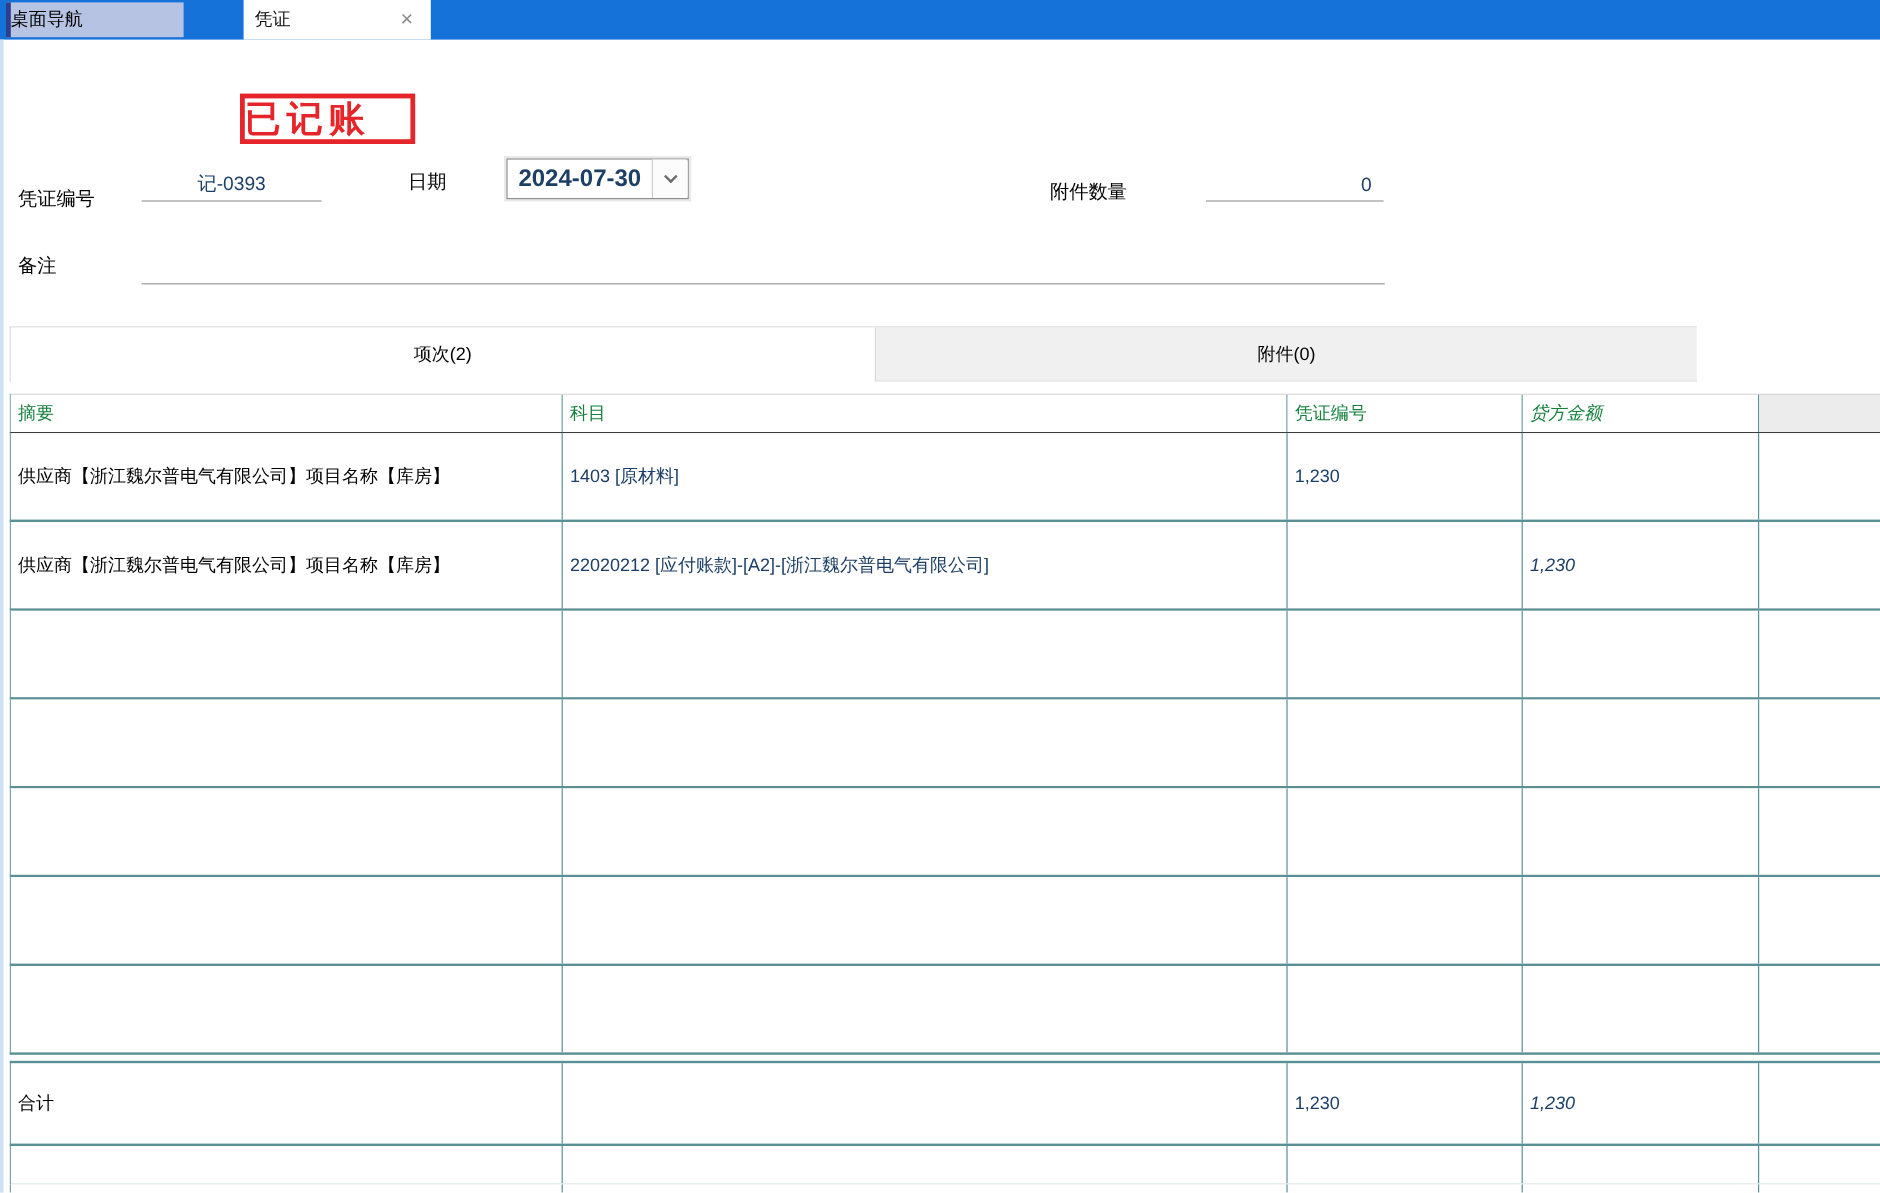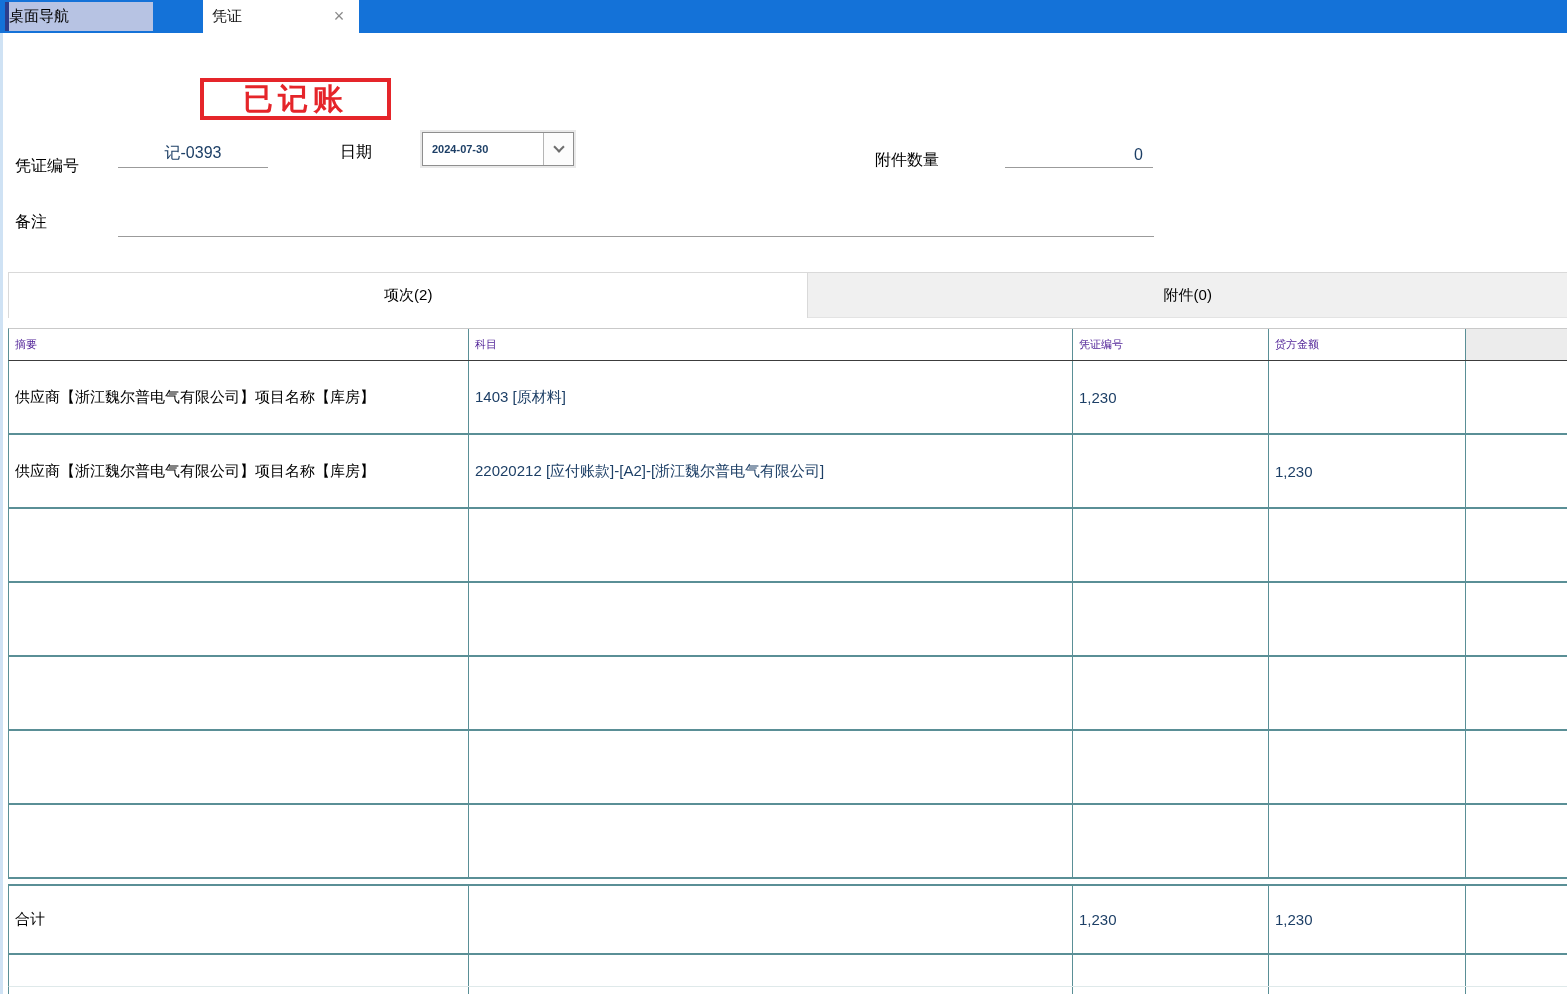--- a/index.html
+++ b/index.html
@@ -14,57 +14,57 @@
               display:flex; align-items:center; padding-left:0; font-size:15px; color:#000; }
   .win-tab2 { position:absolute; left:155px; top:0; width:156px; height:33px; background:#ffffff;
               display:flex; align-items:center; padding-left:9px; font-size:15px; color:#111;margin-left:48px; }
   .win-tab2 .close { position:absolute; right:10px; top:6px; width:20px; height:20px;
                      color:#8a8a8a; font-size:18px; line-height:20px; text-align:center; cursor:default; }
 
   
   .left-strip { position:absolute; left:0; top:33px; width:3px; height:961px; background:#cfe2f4; }
 
   
-  .stamp { position:absolute; left:200px; top:78px; width:191px; height:42px;
-           border:4px solid #e5252a; display:flex; align-items:center; justify-content:center; }
+  .stamp { position:absolute; left:200px; top:78px; width:146px; height:42px;
+           border:4px solid #e5252a; display:flex; align-items:center; justify-content:flex-start; }
   .stamp span { color:#e5252a; font-size:30px; font-weight:bold; letter-spacing:5px; }
 
   
   .flabel { position:absolute; font-size:16px; color:#000; white-space:nowrap; }
   .uline  { position:absolute; border-bottom:1px solid #9b9b9b; height:36px;
             display:flex; align-items:flex-end; }
   .uline .val { width:100%; font-size:16px; color:#1d3f66; padding-bottom:3px; }
   .val-center { text-align:center; }
   .val-right  { text-align:right; padding-right:10px; }
 
   .datebox { position:absolute; left:422px; top:132px; width:152px; height:34px;
              background:#fff; border:1px solid #8f8f8f; box-shadow:0 0 0 2px #e9e9e9;
              display:flex; align-items:center; }
-  .datebox .dval { flex:1; padding-left:9px; font-size:11px; font-weight:bold; color:#1d3f66; }
+  .datebox .dval { flex:1; padding-left:9px; font-size:20px; font-weight:bold; color:#1d3f66; }
   .datebox .dbtn { width:30px; height:100%; border-left:1px solid #b5b5b5; background:#fcfcfc;
                    display:flex; align-items:center; justify-content:center; border-radius:0 2px 2px 0; }
   .chev { width:8px; height:8px; border-right:2px solid #6d6d6d; border-bottom:2px solid #6d6d6d;
           transform:rotate(45deg); margin-top:-4px; }
 
   
-  .sectabs { position:absolute; left:8px; top:272px; width:1559px; height:46px;
+  .sectabs { position:absolute; left:8px; top:272px; width:1406px; height:46px;
              border-top:1px solid #d9d9d9; border-left:1px solid #d9d9d9; display:flex; }
   .sectab { height:100%; display:flex; align-items:center; justify-content:center;
             font-size:15px; color:#000; }
   .sectab.active   { width:800px; background:#ffffff; border-right:1px solid #d9d9d9; }
   .sectab.inactive { width:759px; background:#f0f0f0; border-bottom:1px solid #e3e3e3; }
 
   
   .grid { position:absolute; left:8px; top:328px; width:1559px; overflow:hidden; }
   .grow { display:flex; width:1610px; border-left:1px solid #5a8f96; }
   .gcell { border-right:1px solid #5a8f96; padding-left:6px; display:flex; align-items:center;
            font-size:15px; overflow:hidden; white-space:nowrap; }
-  .c1 { width:460px; } .c2 { width:604px; } .c3 { width:196px; } .c4 { width:197px; } .c5 { width:143px; }
+  .c1 { width:460px; } .c2 { width:604px; } .c3 { width:196px; } .c4 { width:197px;font-style:italic; } .c5 { width:143px; }
   .ghead { height:33px; border-top:1px solid #c9c9c9; border-bottom:1px solid #3c3c3c; }
-  .ghead .gcell { font-size:11px; color:#4c1d95; background:#fff; }
+  .ghead .gcell { font-size:15px; color:#15803d; background:#fff; }
   .ghead .c5 { background:#ececec; }
   .drow { height:74px; border-bottom:2px solid #5a8f96; background:#fff; }
   .drow .acct, .drow .amt { color:#1d3f66; }
   .totrow { height:71px; margin-top:5px; border-top:2px solid #5a8f96; border-bottom:2px solid #5a8f96; }
   .totrow .amt { color:#1d3f66; }
   .tailrow1 { height:32px; border-bottom:1px solid #dfe9ea; }
   .tailrow2 { height:7px; }
 </style>
 </head>
 <body>

